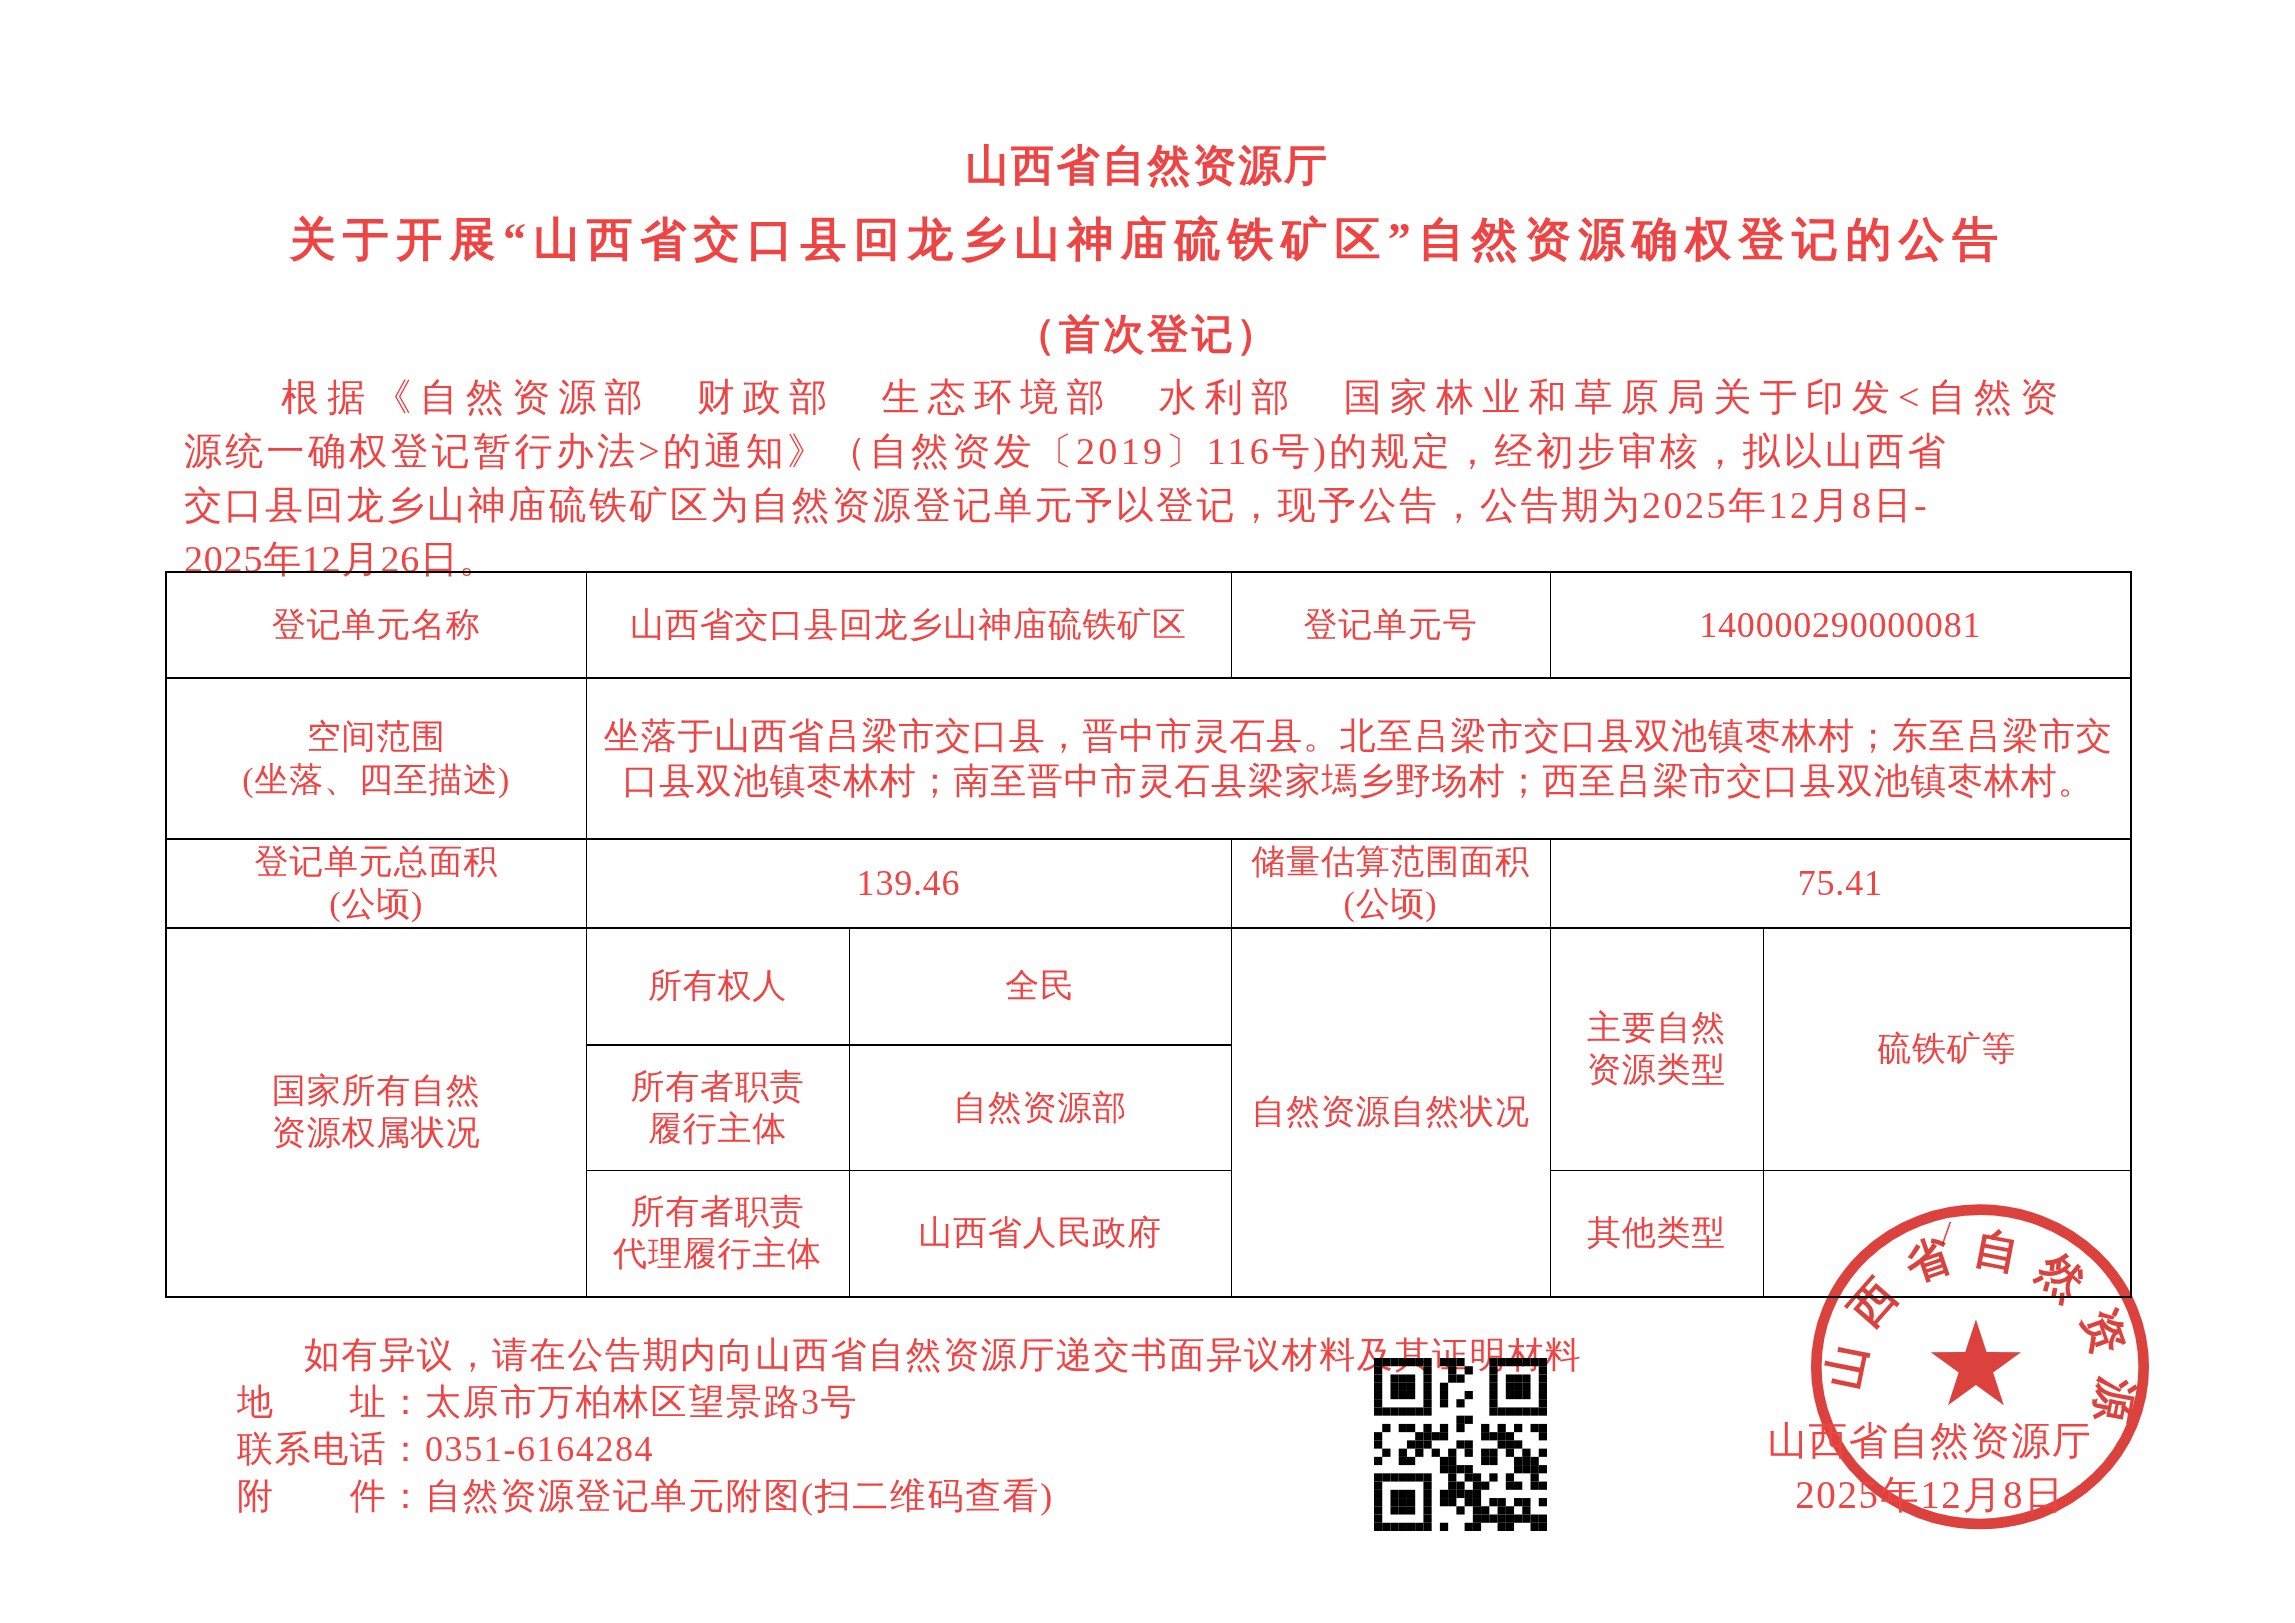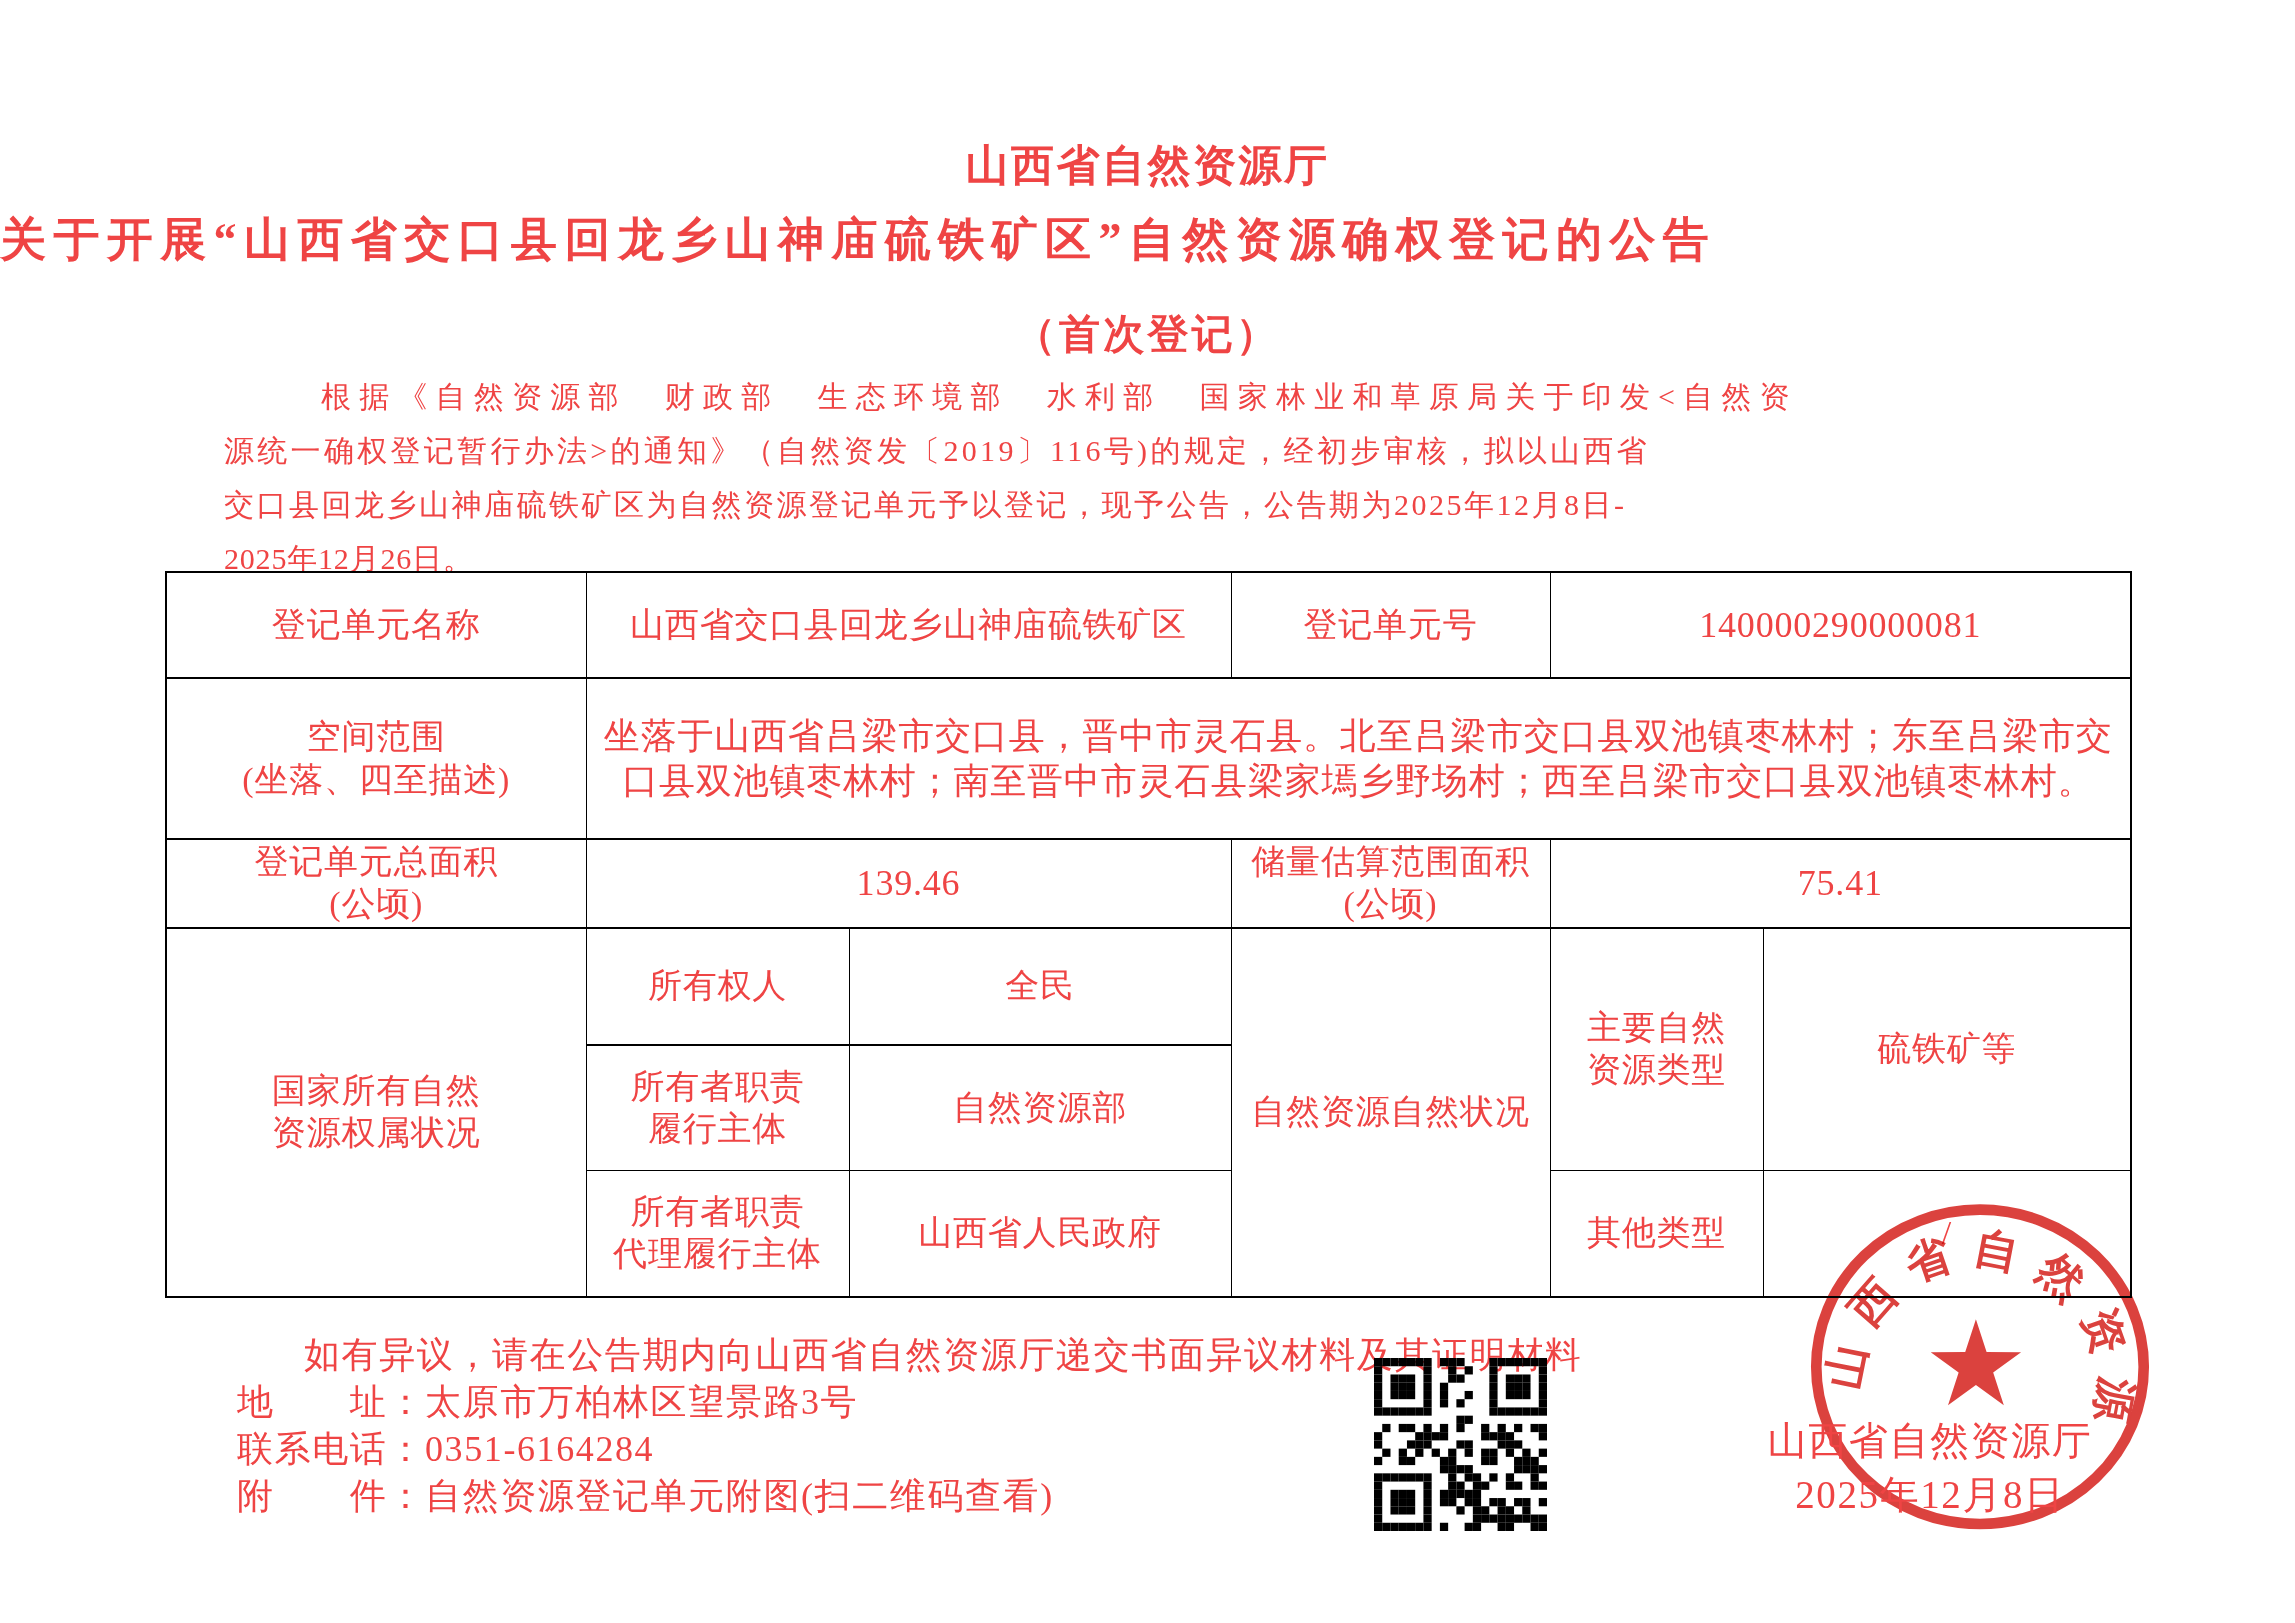--- a/index.html
+++ b/index.html
@@ -2,27 +2,27 @@
 <html style="font-size:13px"><head>
 <meta charset="utf-8">
 <style>
   html,body{margin:0;padding:0;background:#ffffff;}
   .page{position:relative;width:2295px;height:1623px;background:#ffffff;overflow:hidden;
         font-family:"Liberation Serif","DejaVu Serif",serif;color:#ef4444;}
 
   
   .title1{position:absolute;top:137px;left:0;width:2295px;text-align:center;
           font-size:43px;font-weight:700;letter-spacing:2.5px;white-space:nowrap;}
-  .title2{position:absolute;top:209px;left:0;width:2295px;
+  .title2{position:absolute;top:209px;left:0;width:2295px;text-align:center;
           font-size:46px;font-weight:700;letter-spacing:7.4px;white-space:nowrap;}
   .title3{position:absolute;top:288px;left:0;width:2295px;text-align:center;
           font-size:41px;font-weight:700;letter-spacing:3.3px;white-space:nowrap;margin-top:19px;}
 
   
-  .body-par{position:absolute;left:184px;top:370px;width:1947px;font-size:30px;margin-left:40px;}
+  .body-par{position:absolute;left:184px;top:370px;width:1947px;font-size:38px;}
   .body-line{height:54px;line-height:54px;white-space:nowrap;}
   .bl0{padding-left:97px;letter-spacing:8.2px;}
   .bl1{letter-spacing:3.3px;}
   .bl2{letter-spacing:2.5px;}
   .bl3{letter-spacing:0.8px;}
 
   
   table.reg{position:absolute;left:165px;top:571px;width:1966px;height:727px;
             border-collapse:collapse;table-layout:fixed;font-size:34px;}
   table.reg td{border:1.6px solid #000;text-align:center;vertical-align:middle;

